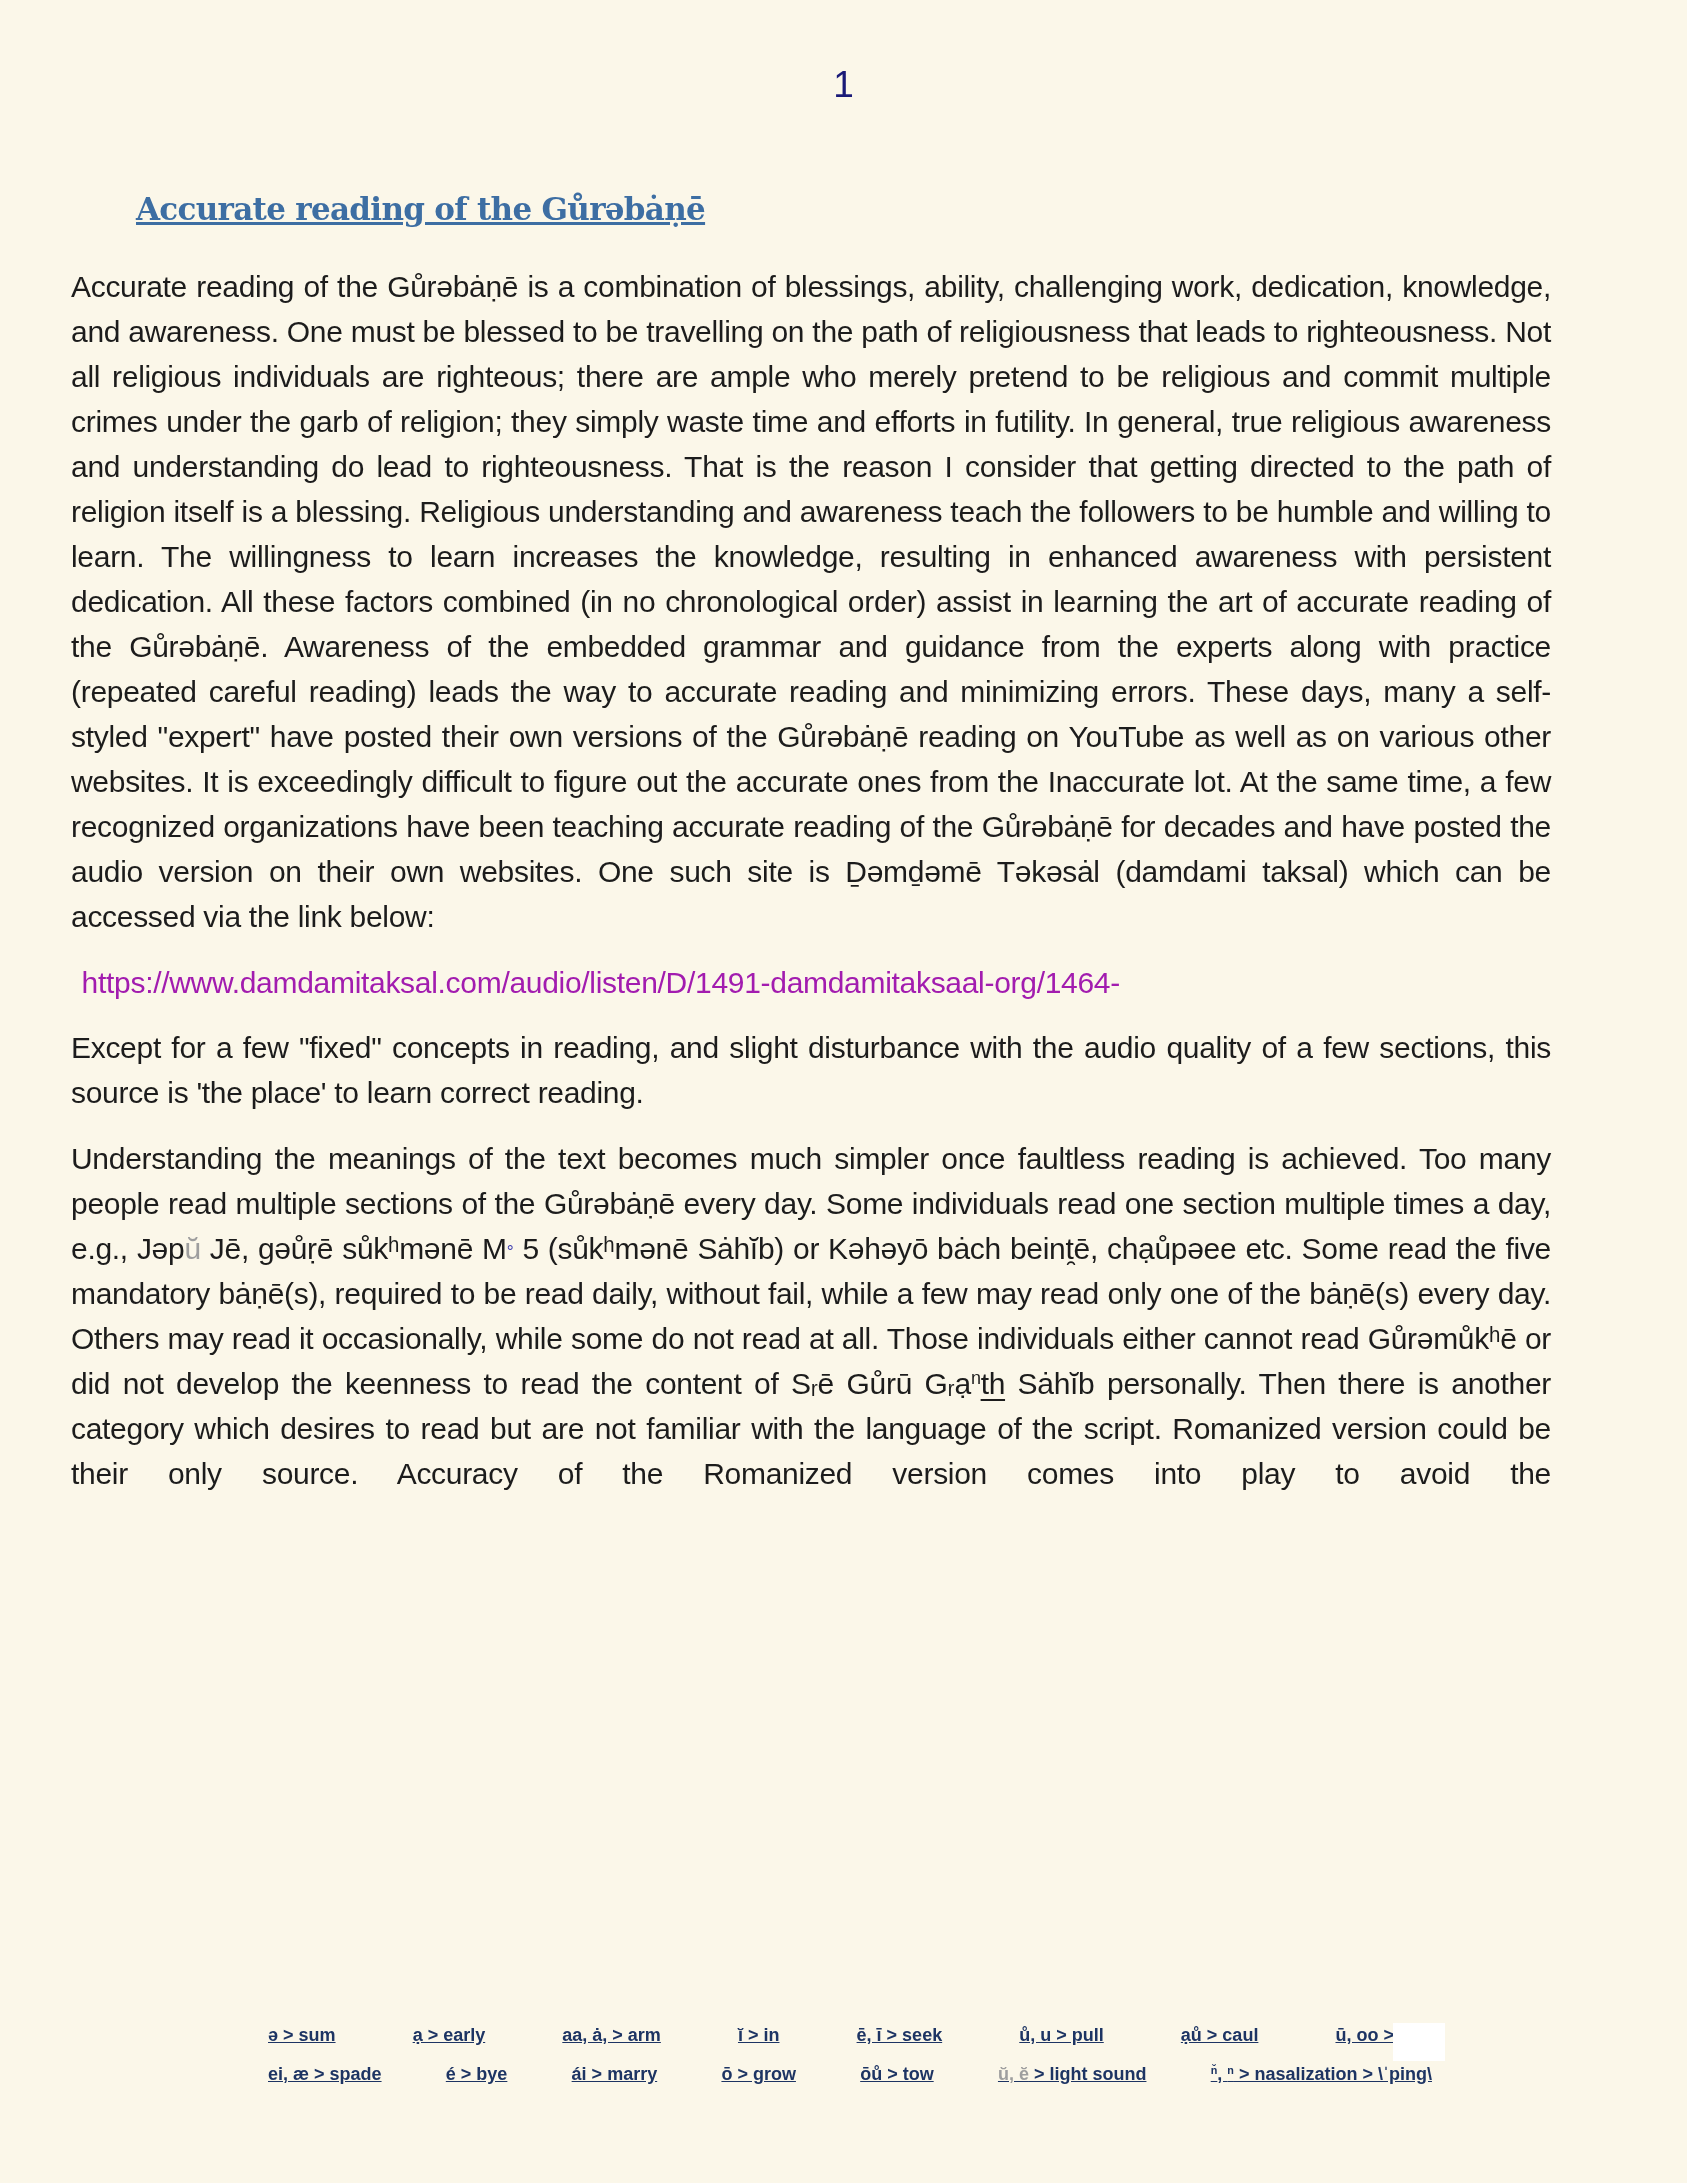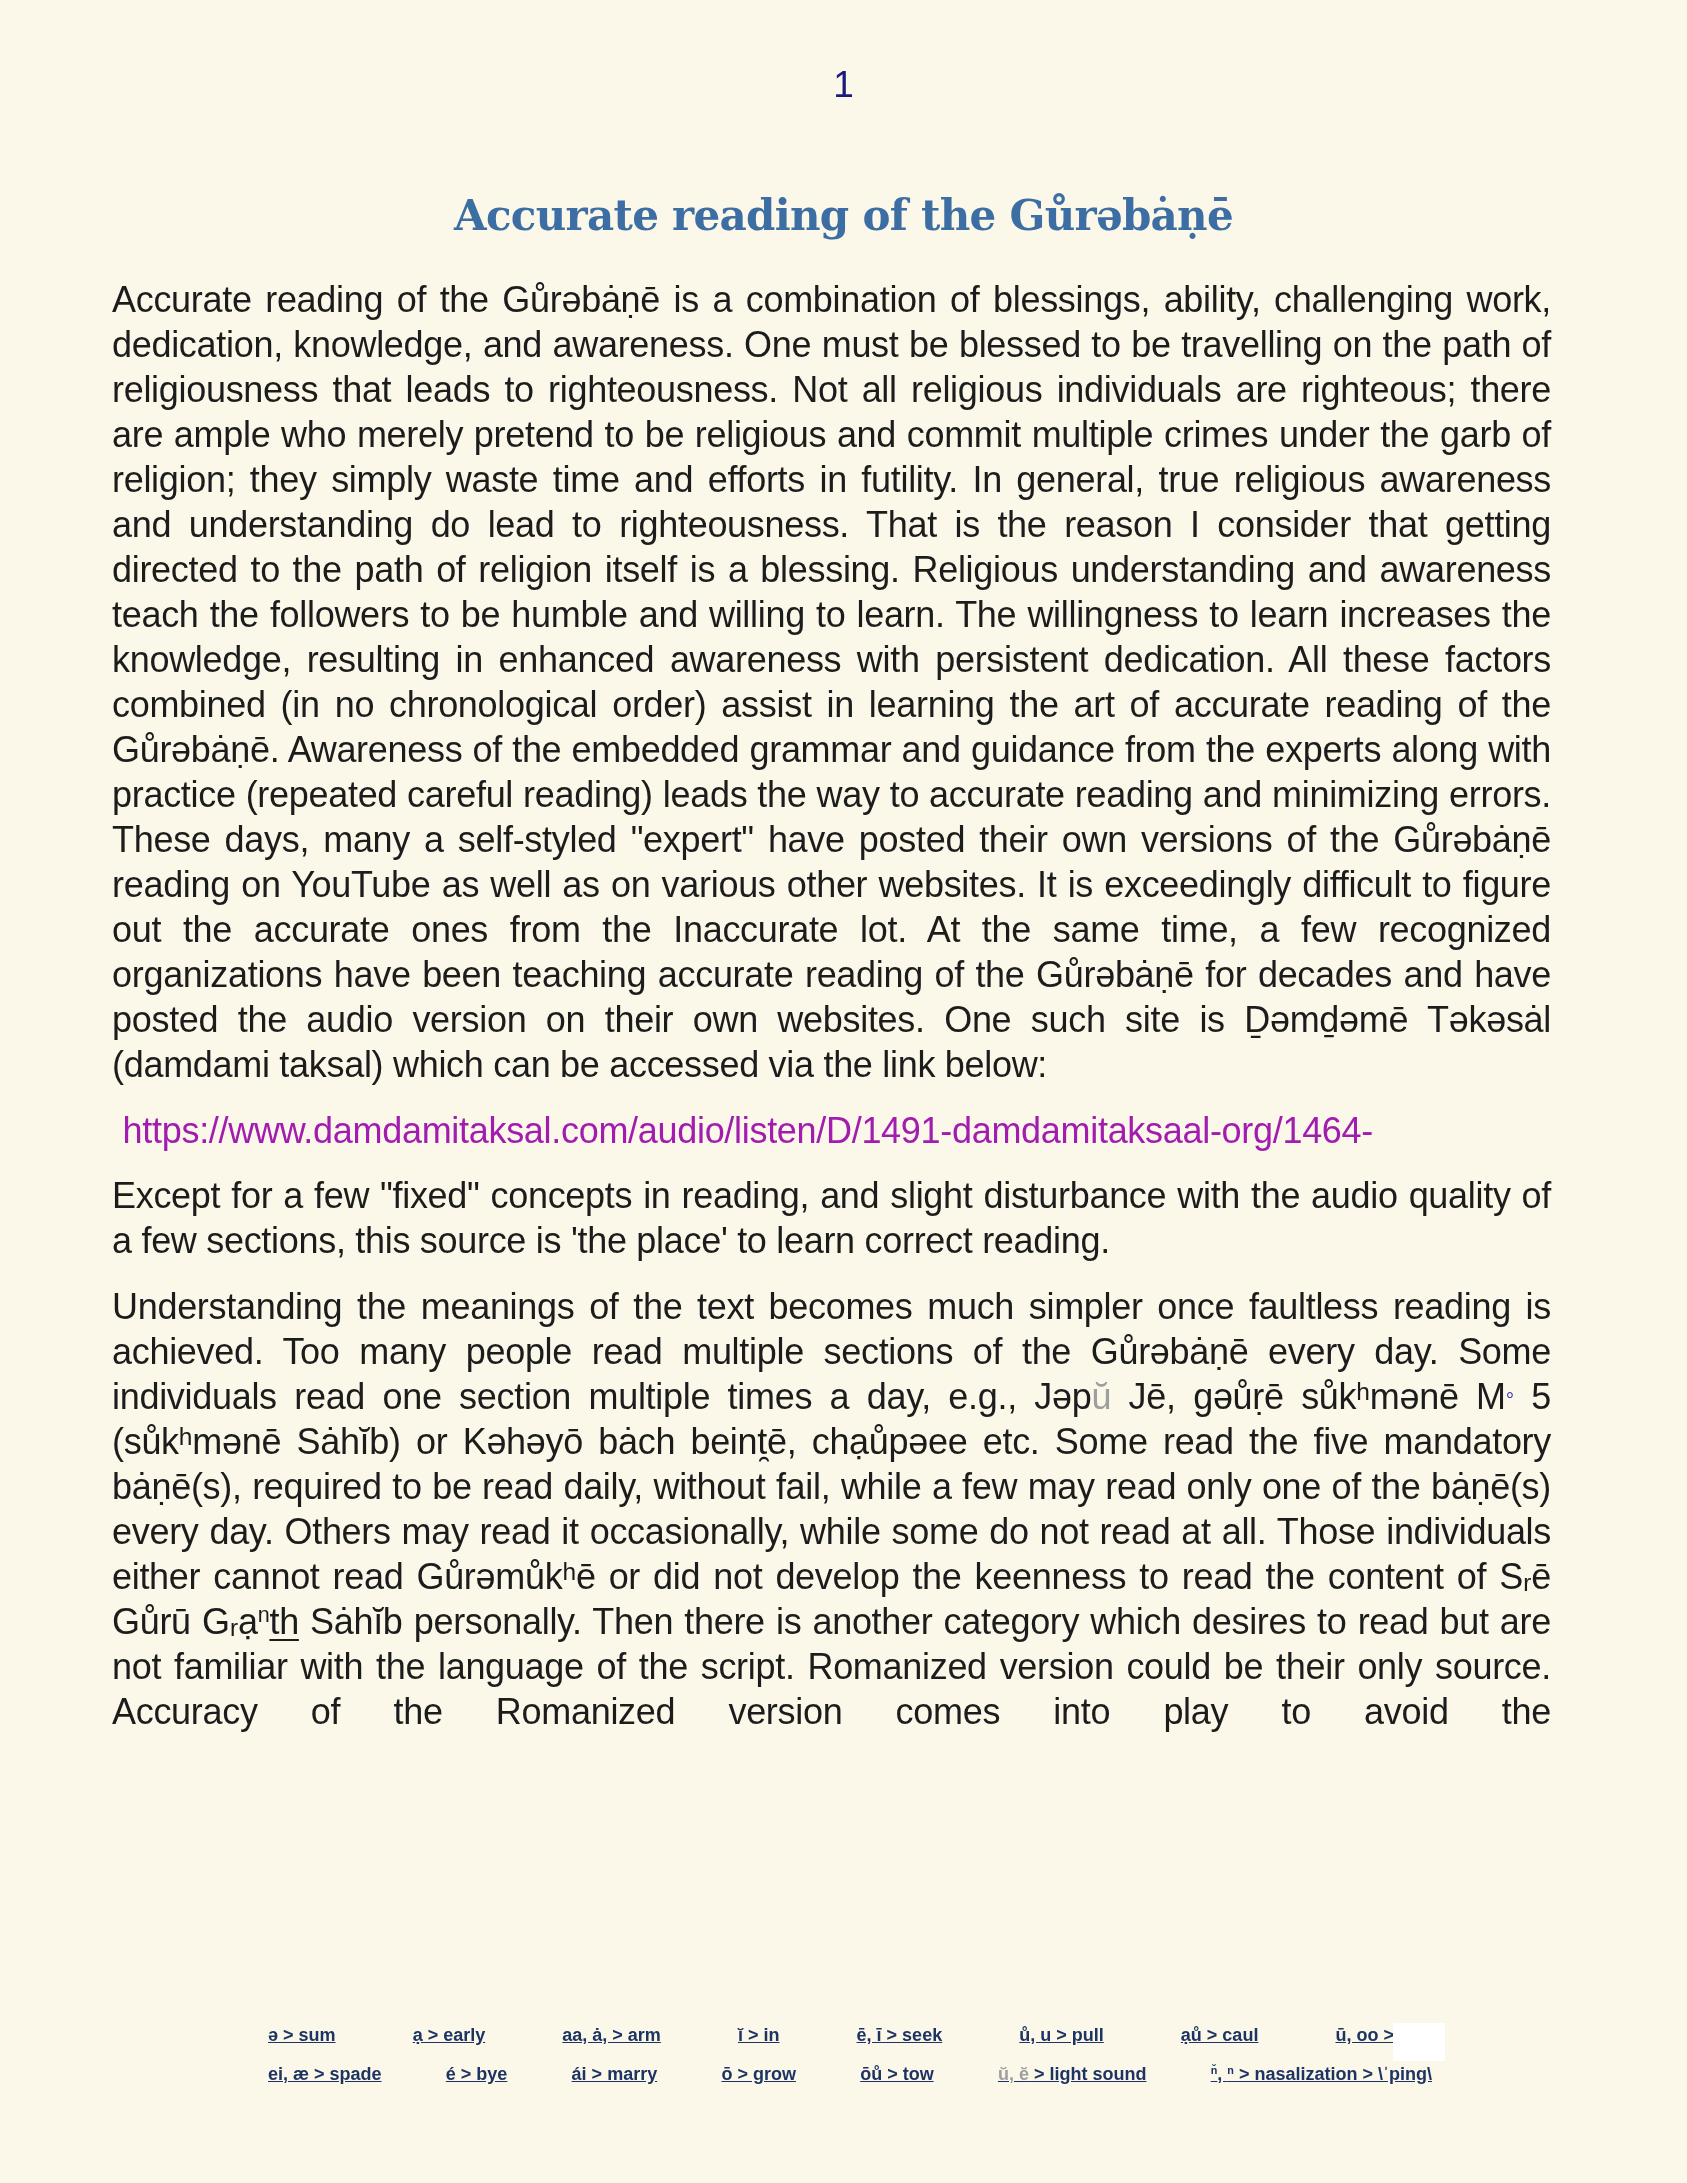--- a/index.html
+++ b/index.html
@@ -13,30 +13,30 @@
   }
   .page-number{
     margin-top:64px;
     text-align:center;
     font-size:37px;
     color:#1a1a78;
     font-weight:400;
   }
   .doc-title{
     margin:85px 136px 0 136px;
-    text-align:center;
     font-family:"DejaVu Serif", serif;
     font-weight:700;
-    font-size:42px;
+    font-size:31px;
     letter-spacing:-0.7px;
     color:#3d6ea3;
+    text-decoration:underline;
   }
   .body-text{
-    margin:37px 136px 0 112px;
-    font-size:36px;
+    margin:37px 136px 0 71px;
+    font-size:30px;
     line-height:45px;
     letter-spacing:-0.3px;
   }
   .para{
     margin:0 0 21px 0;
     text-align:justify;
   }
   .para.justify-last{ text-align-last:justify; }
   .url{
     color:#a21caf;

